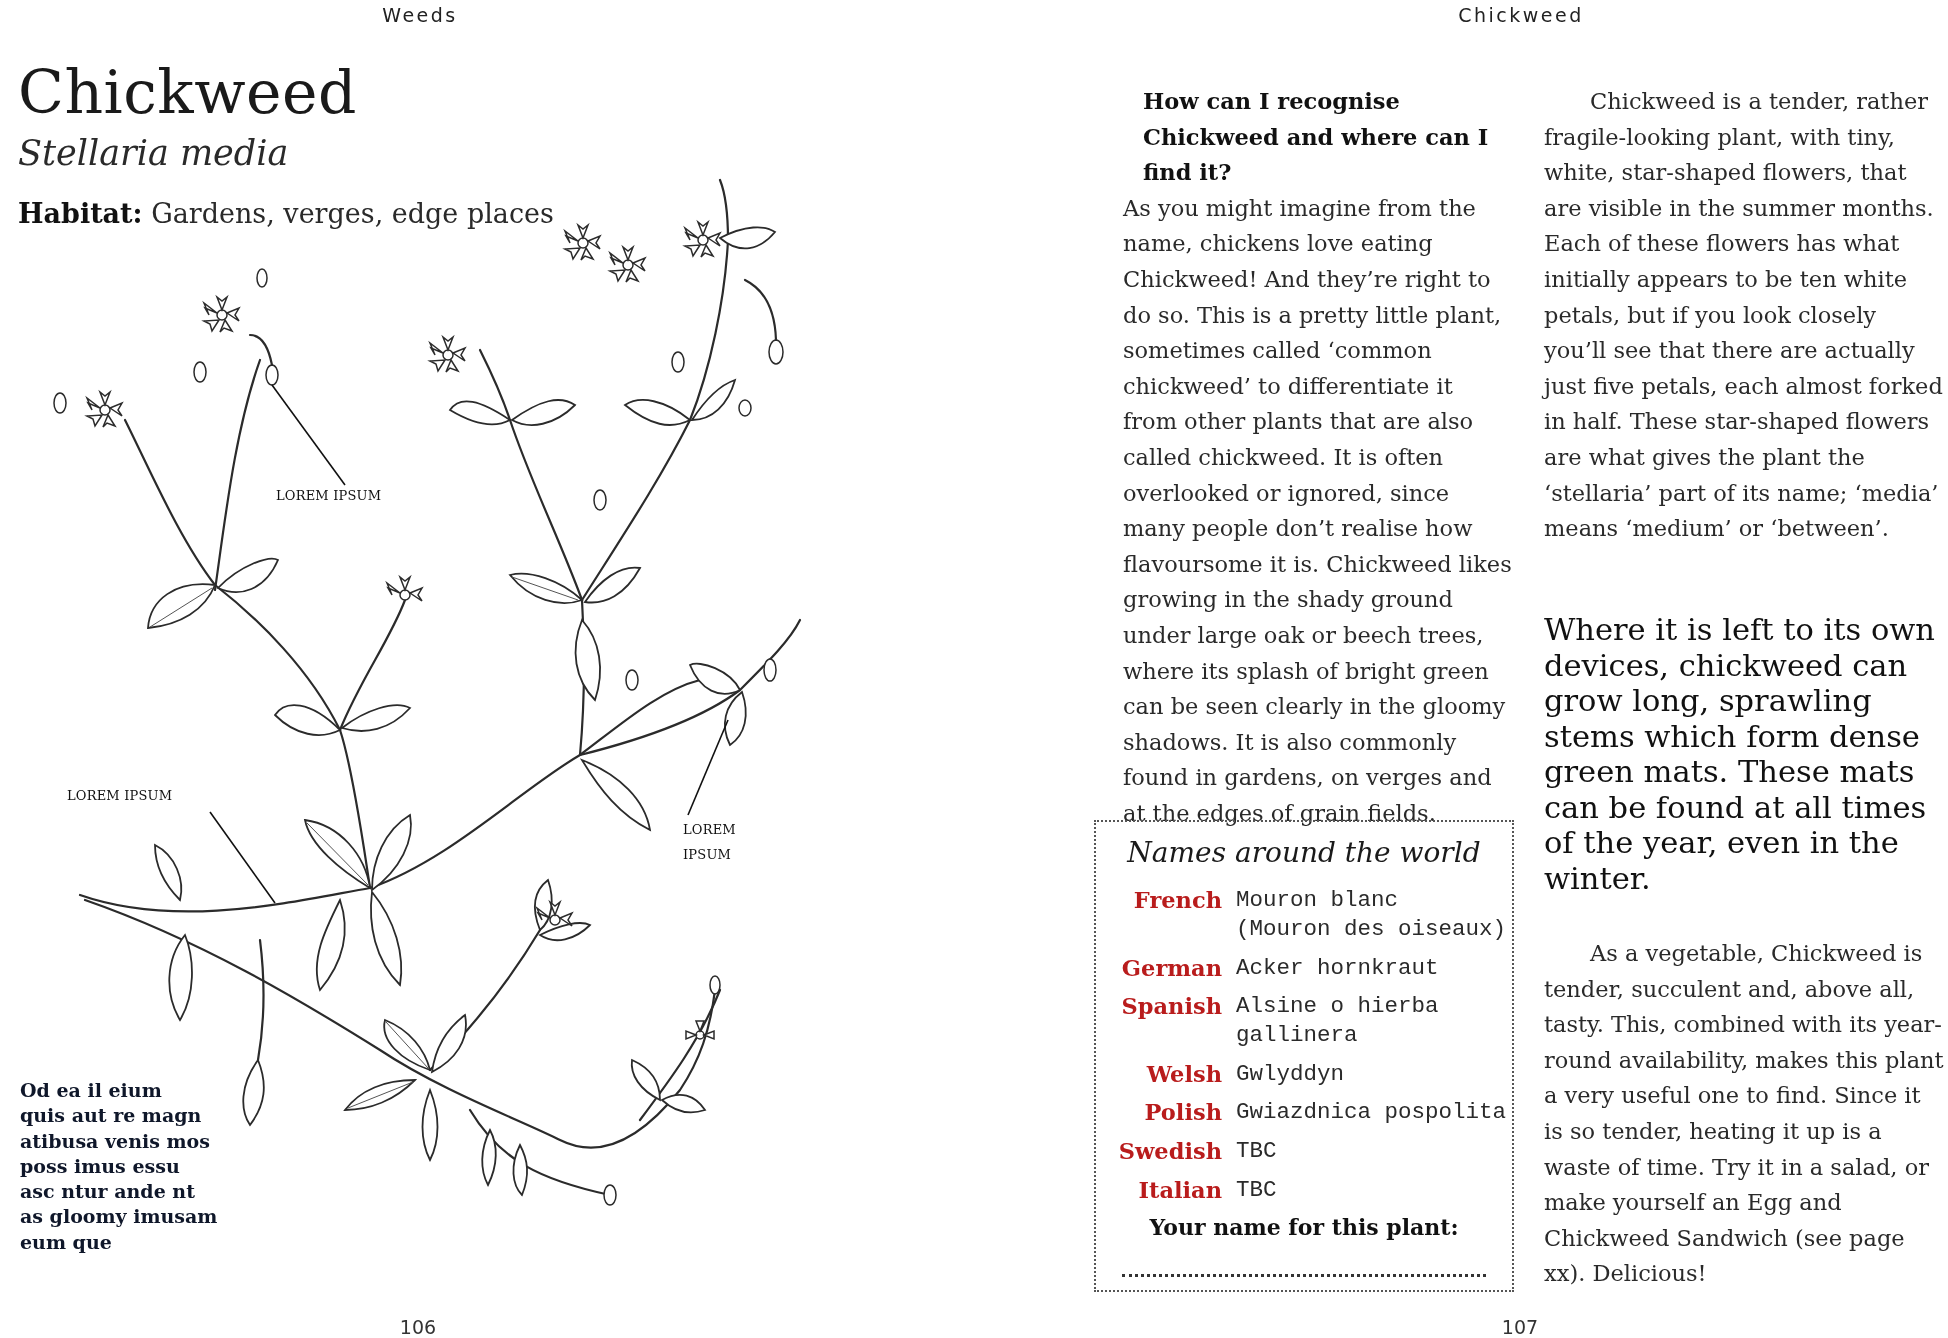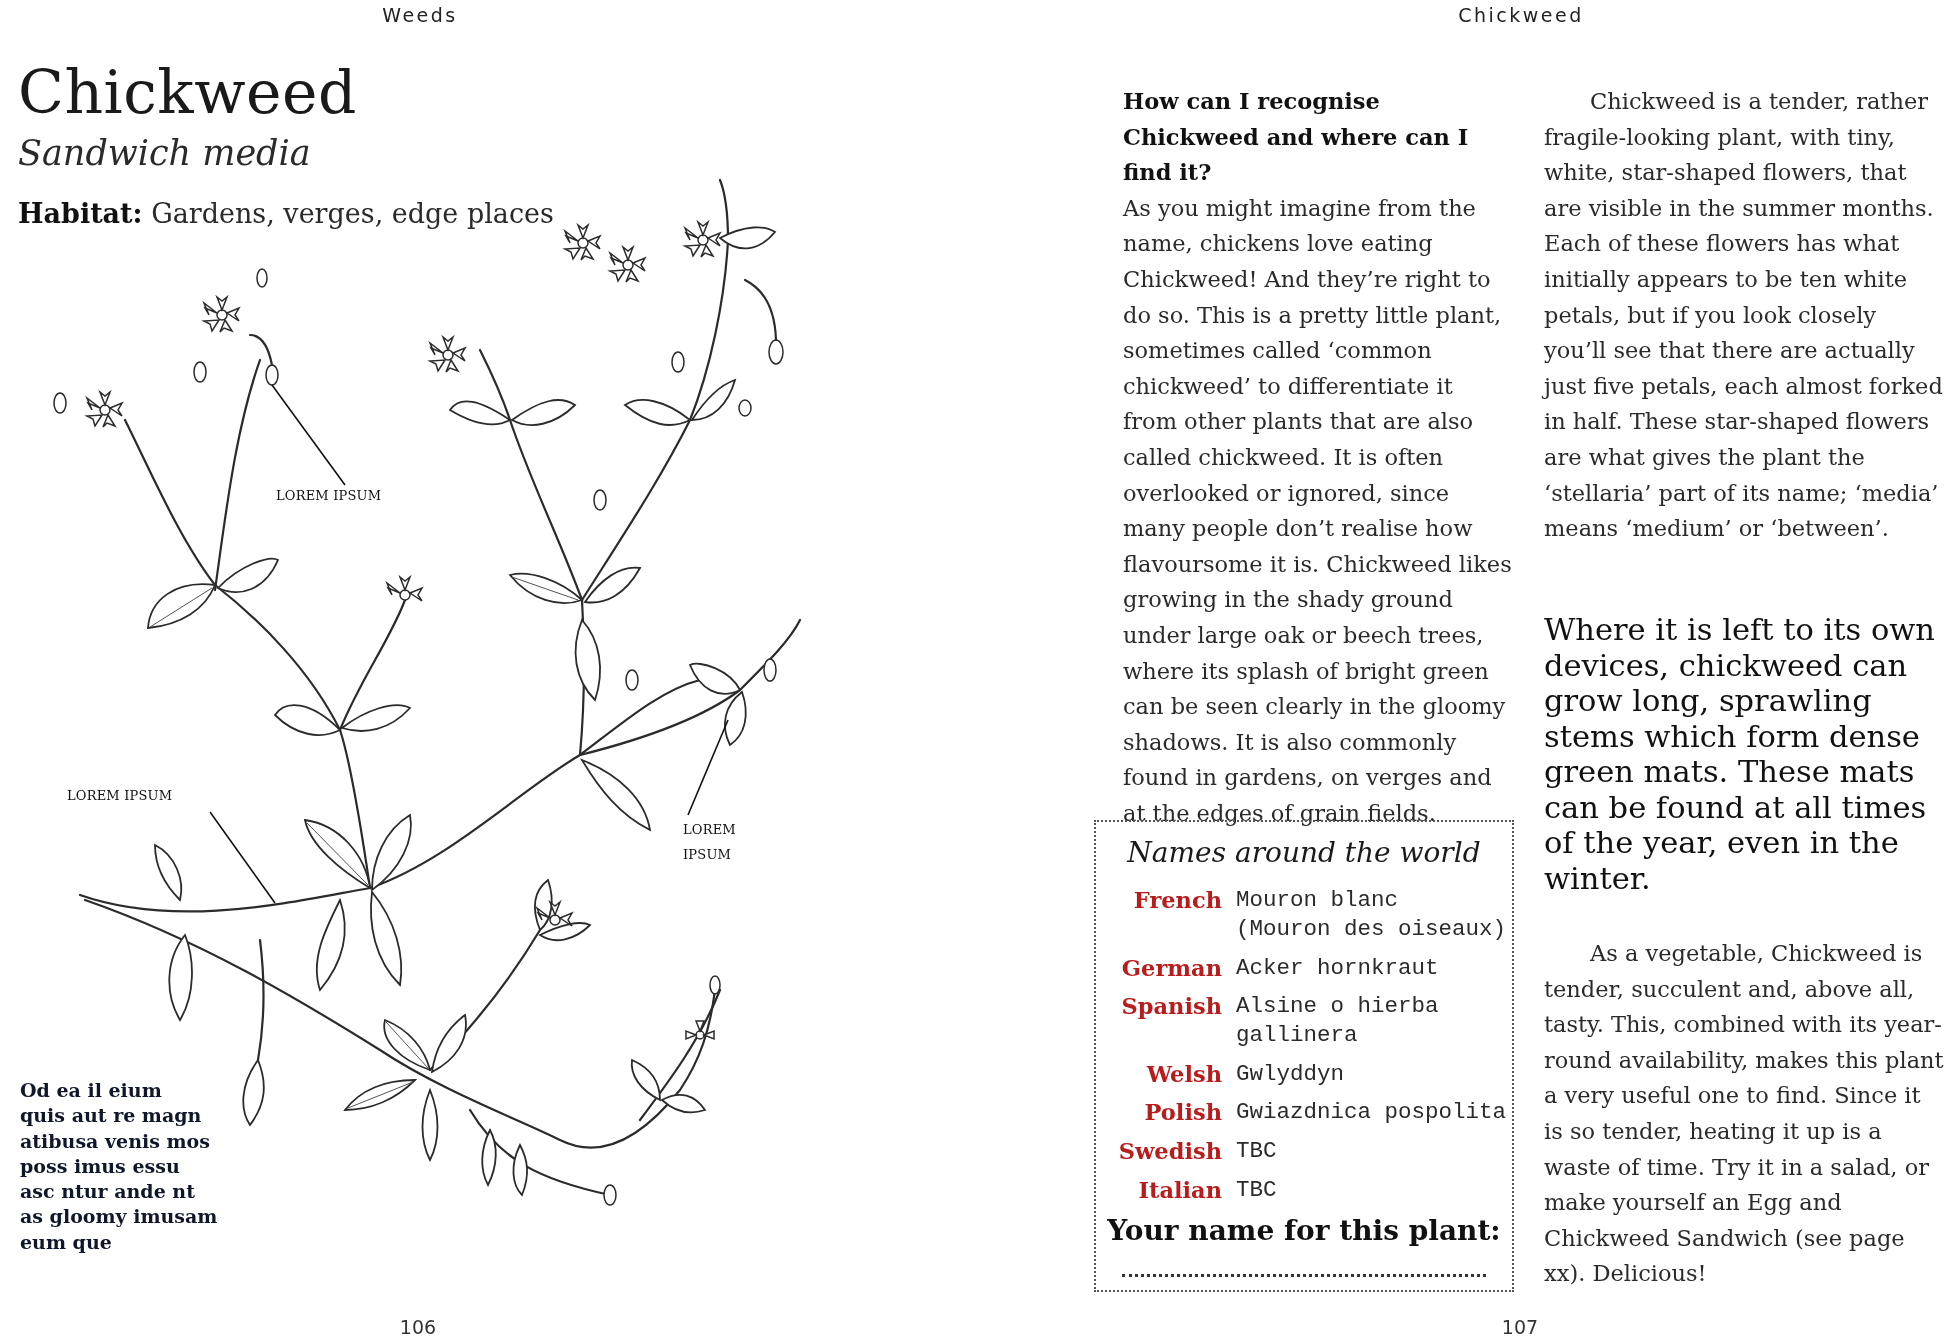--- a/index.html
+++ b/index.html
@@ -38,21 +38,21 @@
     font-size: 13px; font-weight: normal; color: #111; letter-spacing: 0.2px;
     line-height: 25px; white-space: nowrap;
   }
   .side-note {
     left: 20px; top: 1078px; font-size: 19px; font-weight: bold;
     line-height: 25.3px; color: #0f172a; width: 210px;
   }
   
   .col { font-size: 22.5px; line-height: 35.6px; color: #2a2a2a; }
   .col-left { left: 1123px; top: 84px; width: 390px; }
-  .col-left .q { font-weight: bold; color: #111; }
+  .col-left .q { font-weight: bold; color: #111; margin-left: 20px; }
   .col-right { left: 1544px; top: 84px; width: 400px; }
   .indent { text-indent: 46px; }
   .pull {
     left: 1544px; top: 612px; width: 400px;
     font-size: 30.5px; line-height: 35.5px; color: #111;
   }
   .col-right2 { left: 1544px; top: 936px; width: 400px; }
   .names-box {
     left: 1094px; top: 820px; width: 420px; height: 472px;
     border: 2px dotted #555; box-sizing: border-box;
@@ -60,40 +60,40 @@
   .names-title {
     position: absolute; left: 0; right: 0; top: 14px; text-align: center;
     font-size: 28px; font-style: italic; color: #1a1a1a;
   }
   .names-table { position: absolute; left: 0; top: 64px; width: 100%; }
   .name-row { display: flex; font-size: 22.5px; line-height: 29px; margin-bottom: 9.6px; }
   .name-lang { width: 140px; text-align: right; font-weight: bold; color: #b91c1c; padding-right: 14px; box-sizing: border-box; }
   .name-val { flex: 1; color: #2a2a2a; font-family: Liberation Mono, monospace; }
   .your-name {
     position: absolute; left: 0; right: 0; top: 392px; text-align: center;
-    font-size: 28px; font-weight: bold; color: #111;
+    font-size: 22px; font-weight: bold; color: #111;
   }
   .dotline {
     position: absolute; left: 26px; right: 26px; top: 452px;
     border-bottom: 3px dotted #333; height: 0;
   }
   svg .stem { fill: none; stroke: #2b2b2b; stroke-width: 2.2; stroke-linecap: round; }
   svg .leaf { fill: #fff; stroke: #2b2b2b; stroke-width: 1.8; }
   svg .vein { fill: none; stroke: #555; stroke-width: 1; }
   svg .petal { fill: #fff; stroke: #2b2b2b; stroke-width: 1.5; }
   svg .bud { fill: #fff; stroke: #2b2b2b; stroke-width: 1.5; }
   svg .pointer { stroke: #111; stroke-width: 1.6; fill: none; }
 </style>
 </head>
 <body>
 
 <div class="abs running-head" style="left:420px;">Weeds</div>
 
 <div class="abs title">Chickweed</div>
-<div class="abs latin">Sandwich media</div>
+<div class="abs latin">Stellaria media</div>
 <div class="abs habitat"><b>Habitat:</b><span> Gardens, verges, edge places</span></div>
 
 <div class="abs illustration">
   <svg width="800" height="1110" viewBox="40 140 800 1110" xmlns="http://www.w3.org/2000/svg">
 
     <path class="stem" d="M80 895 C 180 930, 300 900, 370 888 C 450 860, 520 790, 580 755 C 620 725, 660 690, 700 680"></path>
     <path class="stem" d="M85 900 C 200 940, 300 1000, 380 1050 C 440 1090, 520 1120, 560 1140 C 600 1160, 640 1140, 680 1090 C 700 1060, 710 1030, 715 990"></path>
     <path class="stem" d="M370 888 C 360 820, 350 760, 340 730 C 310 670, 260 620, 215 585 C 180 540, 150 470, 125 420"></path>
     <path class="stem" d="M215 590 C 225 520, 235 430, 260 360"></path>
     <path class="stem" d="M340 730 C 360 680, 390 640, 405 600"></path>

